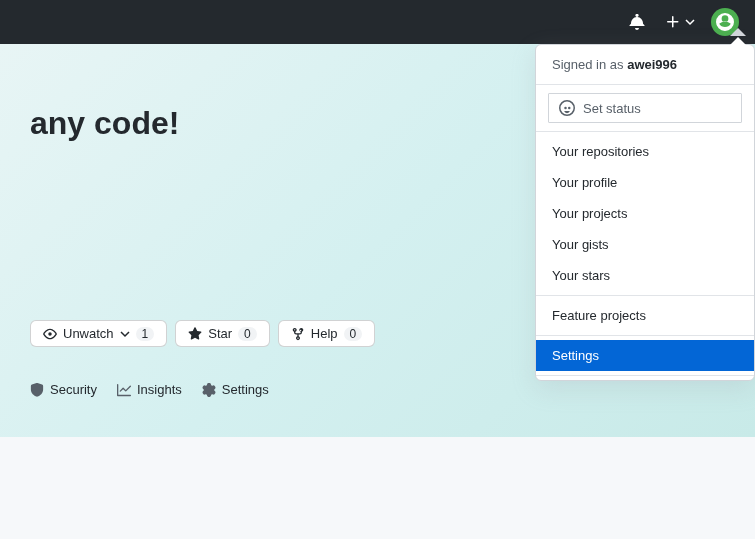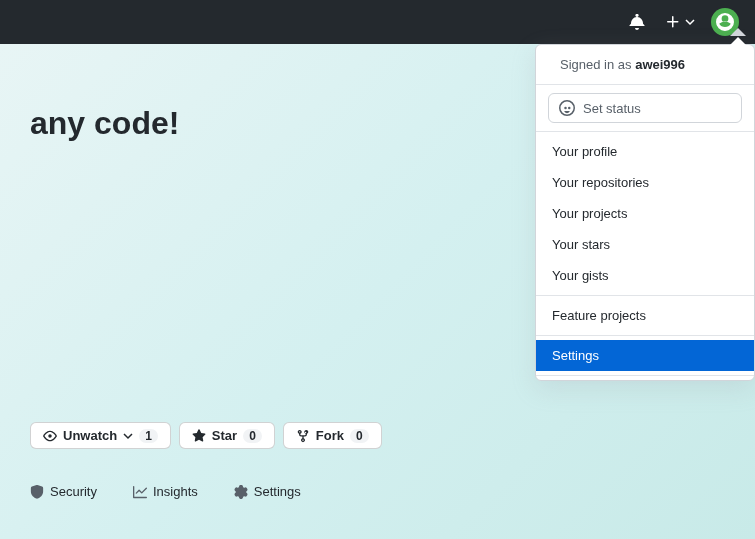--- a/index.html
+++ b/index.html
@@ -56,21 +56,21 @@
       cursor: pointer;
       overflow: hidden;
       display: flex;
       align-items: center;
       justify-content: center;
     }
 
     
     .main-content {
       background: linear-gradient(135deg, #e8f5f5 0%, #d4f0f0 50%, #c8eae8 100%);
-      height: 495px;
+      height: 393px;
       position: relative;
       display: flex;
       flex-direction: column;
     }
 
     .hero-text {
       padding: 60px 30px 20px 30px;
     }
 
     .hero-title {
@@ -100,37 +100,36 @@
       display: flex;
       align-items: center;
       gap: 6px;
       padding: 5px 12px;
       border: 1px solid rgba(27,31,35,0.2);
       border-radius: 6px;
       background: #fff;
       cursor: pointer;
       font-size: 13px;
       color: #24292e;
-      font-weight: bold;
     }
 
     .action-btn .count {
       background: #f1f3f5;
       border-radius: 10px;
       padding: 0 6px;
       font-size: 12px;
     }
 
     
     .tab-bar {
       position: absolute;
       bottom: 40px;
       left: 30px;
       display: flex;
-      gap: 36px;
+      gap: 20px;
     }
 
     .tab-item {
       display: flex;
       align-items: center;
       gap: 6px;
       font-size: 13px;
       color: #24292e;
       cursor: pointer;
     }
@@ -165,35 +164,35 @@
       top: -9px;
       left: -8px;
       width: 0;
       height: 0;
       border-left: 8px solid transparent;
       border-right: 8px solid transparent;
       border-bottom: 8px solid #d1d5da;
     }
 
     .dropdown-header {
-      padding: 12px 24px;
+      padding: 12px 16px;
       border-bottom: 1px solid #e1e4e8;
       font-size: 13px;
       color: #586069;
     }
 
     .dropdown-header strong {
       color: #24292e;
     }
 
     .dropdown-set-status {
       margin: 8px 12px;
       padding: 6px 10px;
       border: 1px solid #d1d5da;
-      border-radius: 6px;
+      border-radius: 1px;
       display: flex;
       align-items: center;
       gap: 8px;
       cursor: pointer;
       font-size: 13px;
       color: #586069;
       background: #fff;
       width: calc(100% - 24px);
     }
 
@@ -269,21 +268,21 @@
         <path d="M8 .25a.75.75 0 01.673.418l1.882 3.815 4.21.612a.75.75 0 01.416 1.279l-3.046 2.97.719 4.192a.75.75 0 01-1.088.791L8 12.347l-3.766 1.98a.75.75 0 01-1.088-.79l.72-4.194L.818 6.374a.75.75 0 01.416-1.28l4.21-.611L7.327.668A.75.75 0 018 .25z"></path>
       </svg>
       <span>Star</span>
       <span class="count">0</span>
     </button>
 
     <button class="action-btn">
       <svg width="14" height="14" viewBox="0 0 16 16" fill="#24292e">
         <path d="M5 3.25a.75.75 0 11-1.5 0 .75.75 0 011.5 0zm0 2.122a2.25 2.25 0 10-1.5 0v.878A2.25 2.25 0 005.75 8.5h1.5v2.128a2.251 2.251 0 101.5 0V8.5h1.5a2.25 2.25 0 002.25-2.25v-.878a2.25 2.25 0 10-1.5 0v.878a.75.75 0 01-.75.75h-4.5A.75.75 0 015 6.25v-.878zm3.75 7.378a.75.75 0 11-1.5 0 .75.75 0 011.5 0zm3-8.75a.75.75 0 11-1.5 0 .75.75 0 011.5 0z"></path>
       </svg>
-      <span>Fork</span>
+      <span>Help</span>
       <span class="count">0</span>
     </button>
   </div>
 
   <div class="tab-bar">
     <div class="tab-item">
       <svg width="14" height="14" viewBox="0 0 16 16" fill="#586069">
         <path d="M7.467.134a1.748 1.748 0 011.066 0l5.25 1.68A1.75 1.75 0 0115 3.48V7c0 1.566-.32 3.182-1.303 4.682-.983 1.498-2.585 2.813-5.032 3.855a1.7 1.7 0 01-1.33 0c-2.447-1.042-4.049-2.357-5.032-3.855C1.32 10.182 1 8.566 1 7V3.48a1.75 1.75 0 011.217-1.667z"></path>
       </svg>
       <span>Security</span>
@@ -313,25 +312,25 @@
 
   <button class="dropdown-set-status">
     <svg width="16" height="16" viewBox="0 0 16 16" fill="#586069">
       <path d="M8 0a8 8 0 100 16A8 8 0 008 0zM1.5 8a6.5 6.5 0 1113 0 6.5 6.5 0 01-13 0zm5-1.25a1.25 1.25 0 110 2.5 1.25 1.25 0 010-2.5zm3.75 0a1.25 1.25 0 110 2.5 1.25 1.25 0 010-2.5zM5.12 11a3.001 3.001 0 005.76 0H5.12z"></path>
     </svg>
     <span>Set status</span>
   </button>
 
   <div class="dropdown-divider"></div>
 
+  <a class="dropdown-item">Your repositories</a>
   <a class="dropdown-item">Your profile</a>
-  <a class="dropdown-item">Your repositories</a>
   <a class="dropdown-item">Your projects</a>
+  <a class="dropdown-item">Your gists</a>
   <a class="dropdown-item">Your stars</a>
-  <a class="dropdown-item">Your gists</a>
 
   <div class="dropdown-divider section-gap"></div>
 
   <a class="dropdown-item">Feature projects</a>
 
   <div class="dropdown-divider"></div>
 
   <a class="dropdown-item active">Settings</a>
 
   <div class="dropdown-divider"></div>

